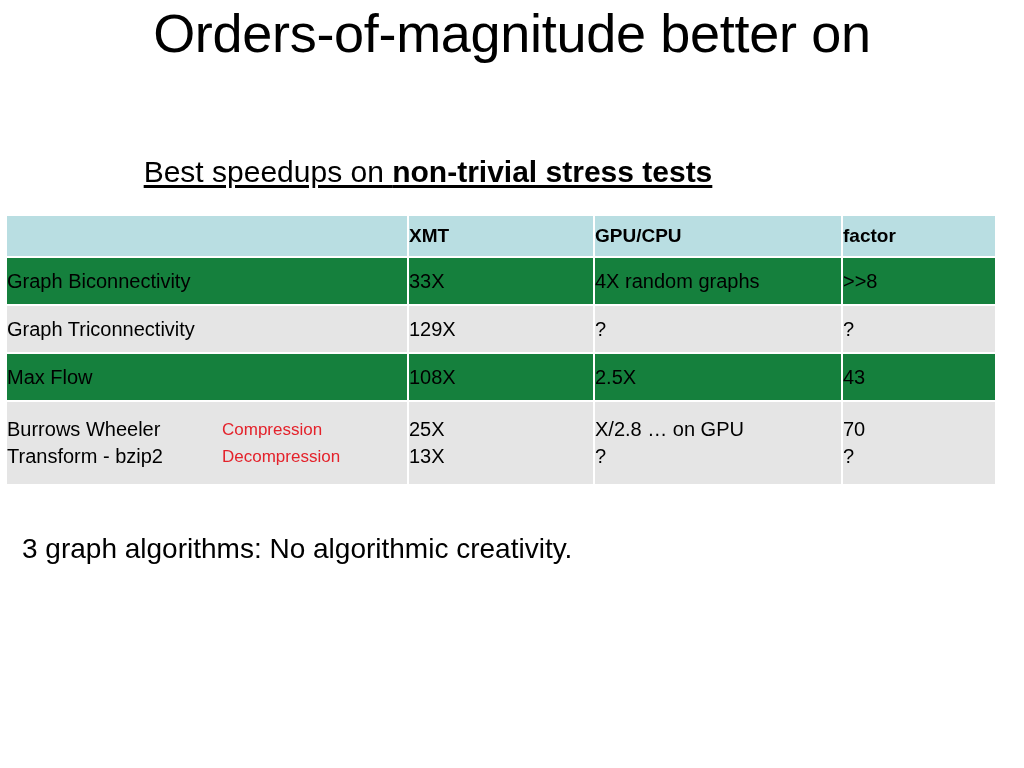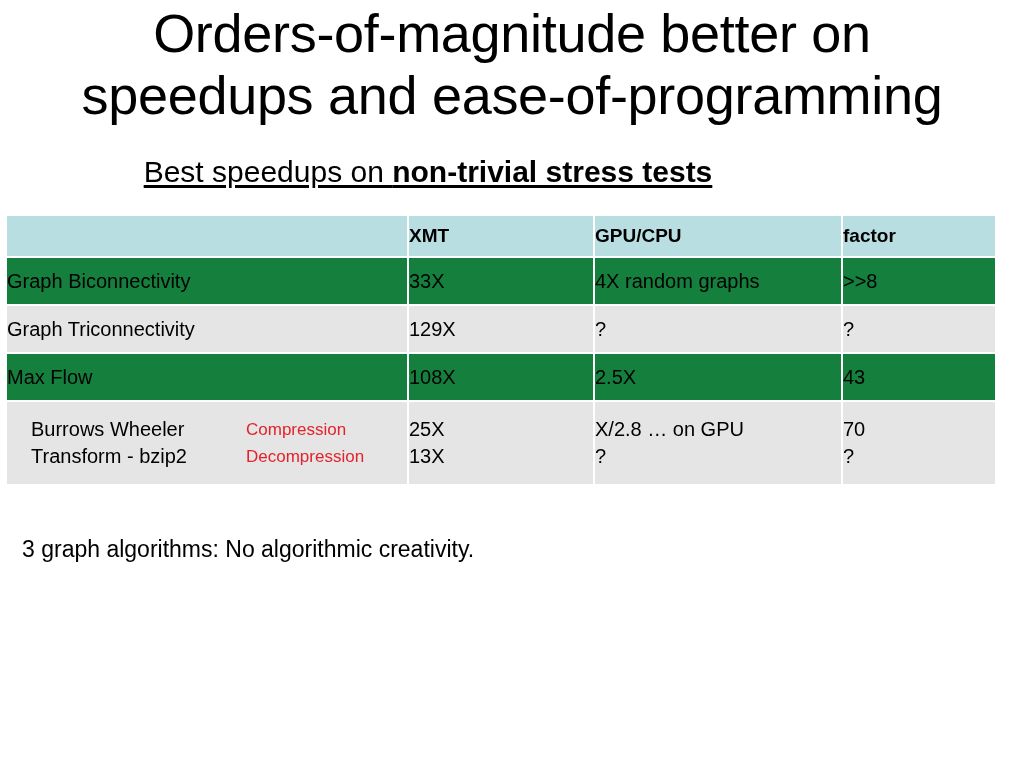--- a/index.html
+++ b/index.html
@@ -95,21 +95,21 @@
     font-size: 20px;
   }
   tbody td.num,
   tbody td.mid,
   tbody td.fac {
     font-size: 20px;
   }
 
   
   tbody tr.tall td { height: 82px; }
-  .two-line { line-height: 27px; margin-left: 24px; }
+  .two-line { line-height: 27px; }
   .red {
     color: #e4222b;
     font-size: 17px;
   }
   .lbl-grid {
     display: flex;
     align-items: flex-start;
   }
   .lbl-grid .left {
     width: 215px;
@@ -120,36 +120,35 @@
     flex: 1 1 auto;
     text-align: left;
   }
 
   
   #notes {
     position: absolute;
     left: 22px;
     top: 534px;
     width: 960px;
-    font-size: 23px;
+    font-size: 28px;
   }
   #note-1 { line-height: 30px; }
   #note-2 { line-height: 30px; margin-top: 38px; }
   sup {
     font-size: 0.62em;
     vertical-align: super;
     line-height: 0;
   }
 </style>
 </head>
 <body>
 
 <div id="title-block">
   <div class="title-line">Orders-of-magnitude better on</div>
-  <div class="title-line">speedups and ease-of-programming</div>
 </div>
 
 <div id="subtitle"><span class="u"><span>Best speedups on </span><span class="b">non-trivial  stress tests</span></span></div>
 
 <table id="speedups-table">
   <colgroup>
     <col class="c0">
       <col class="c1">
       <col class="c2">
       <col class="c3">

